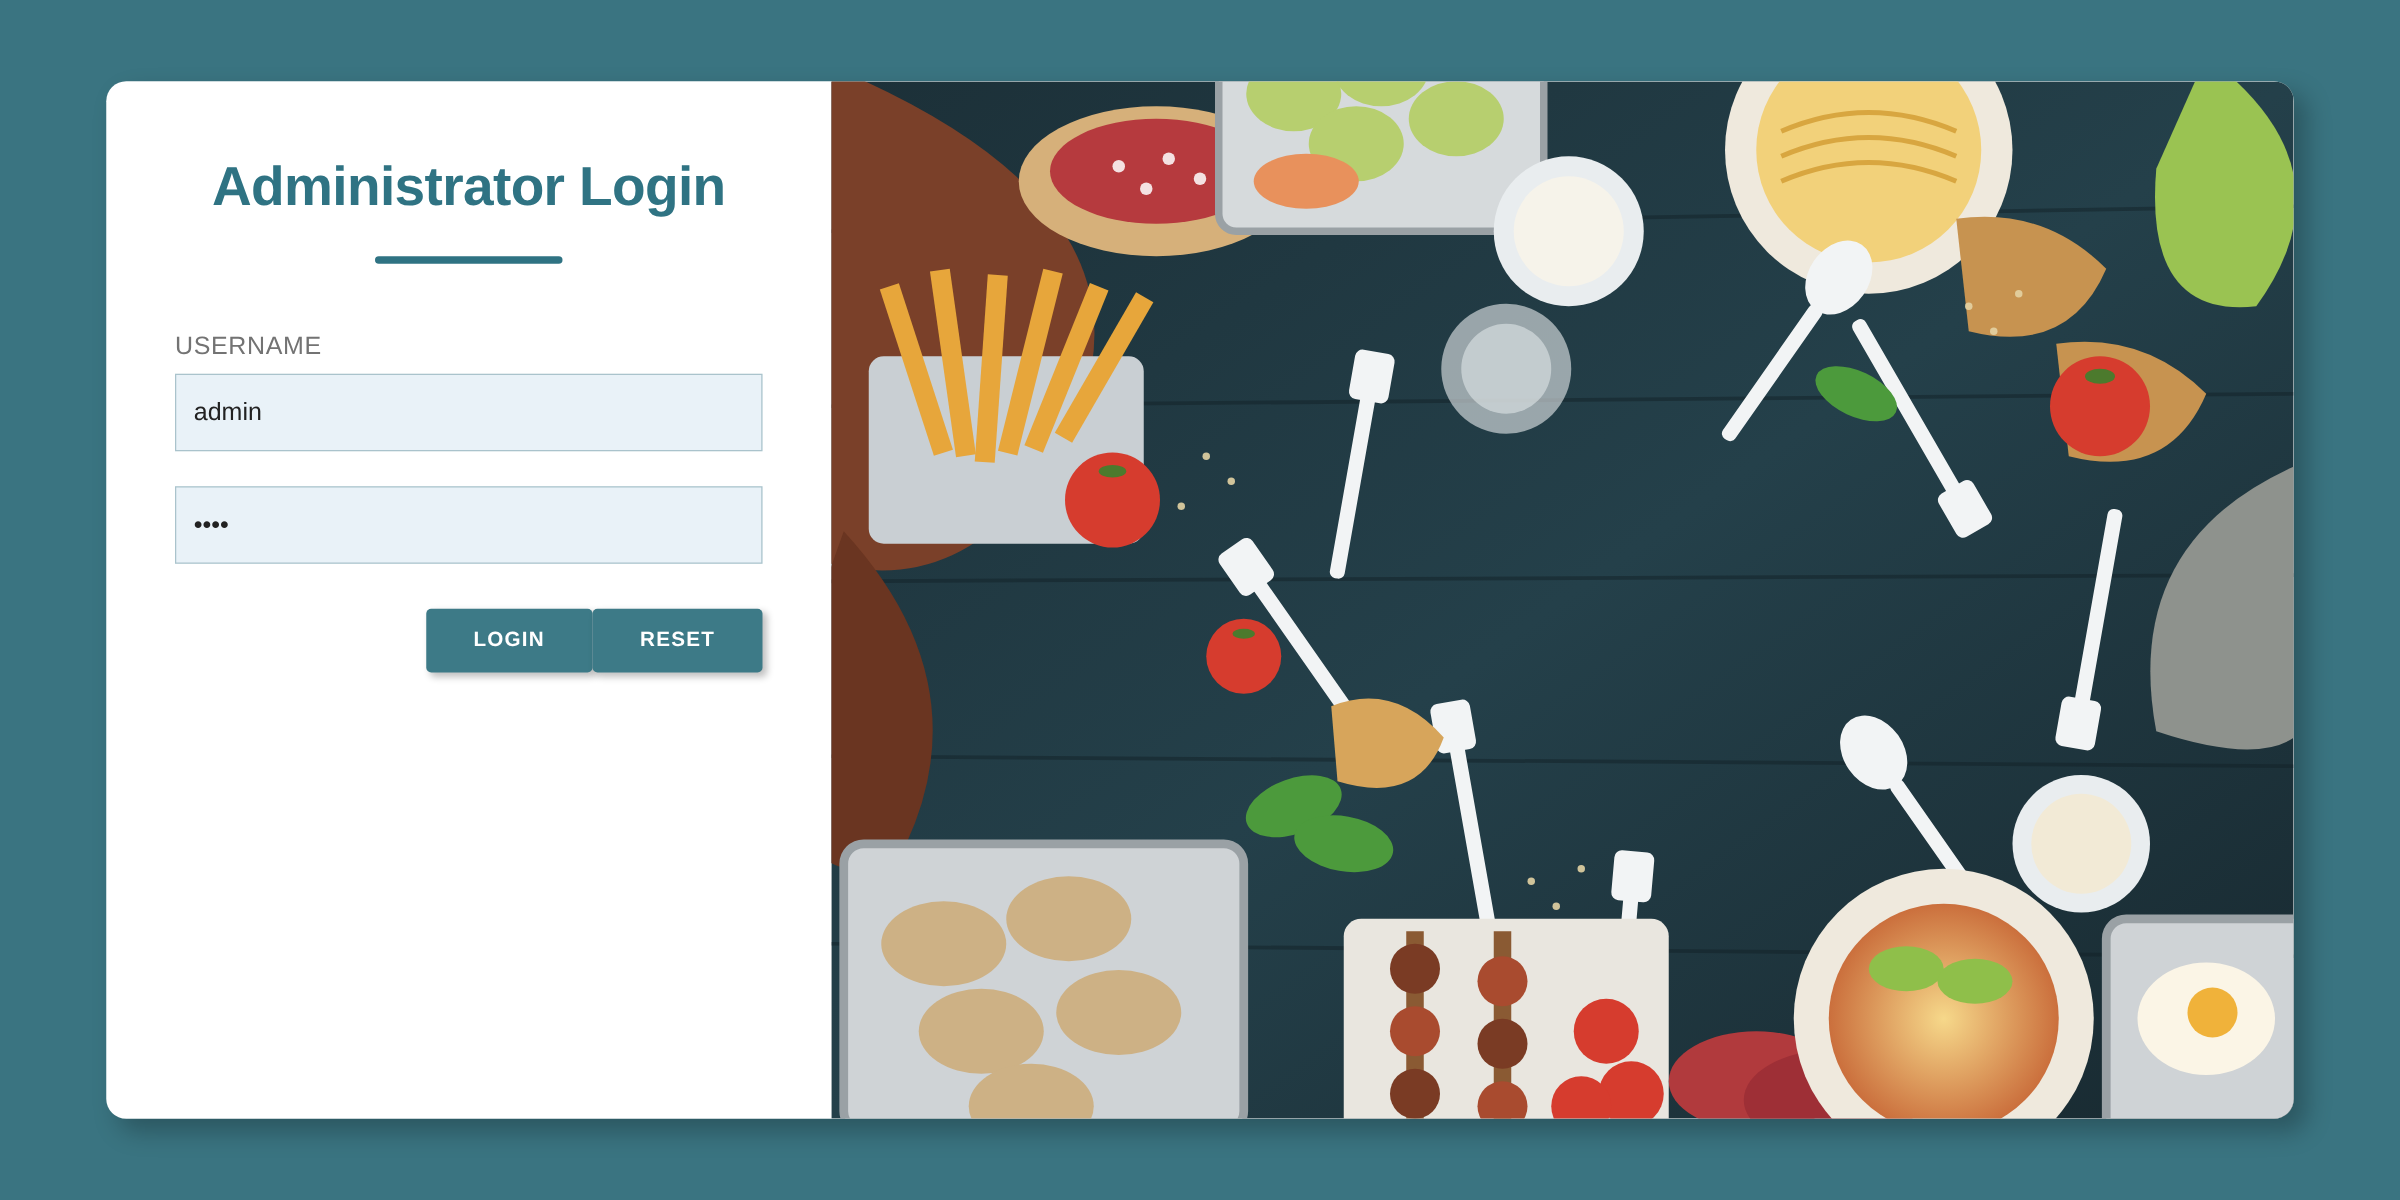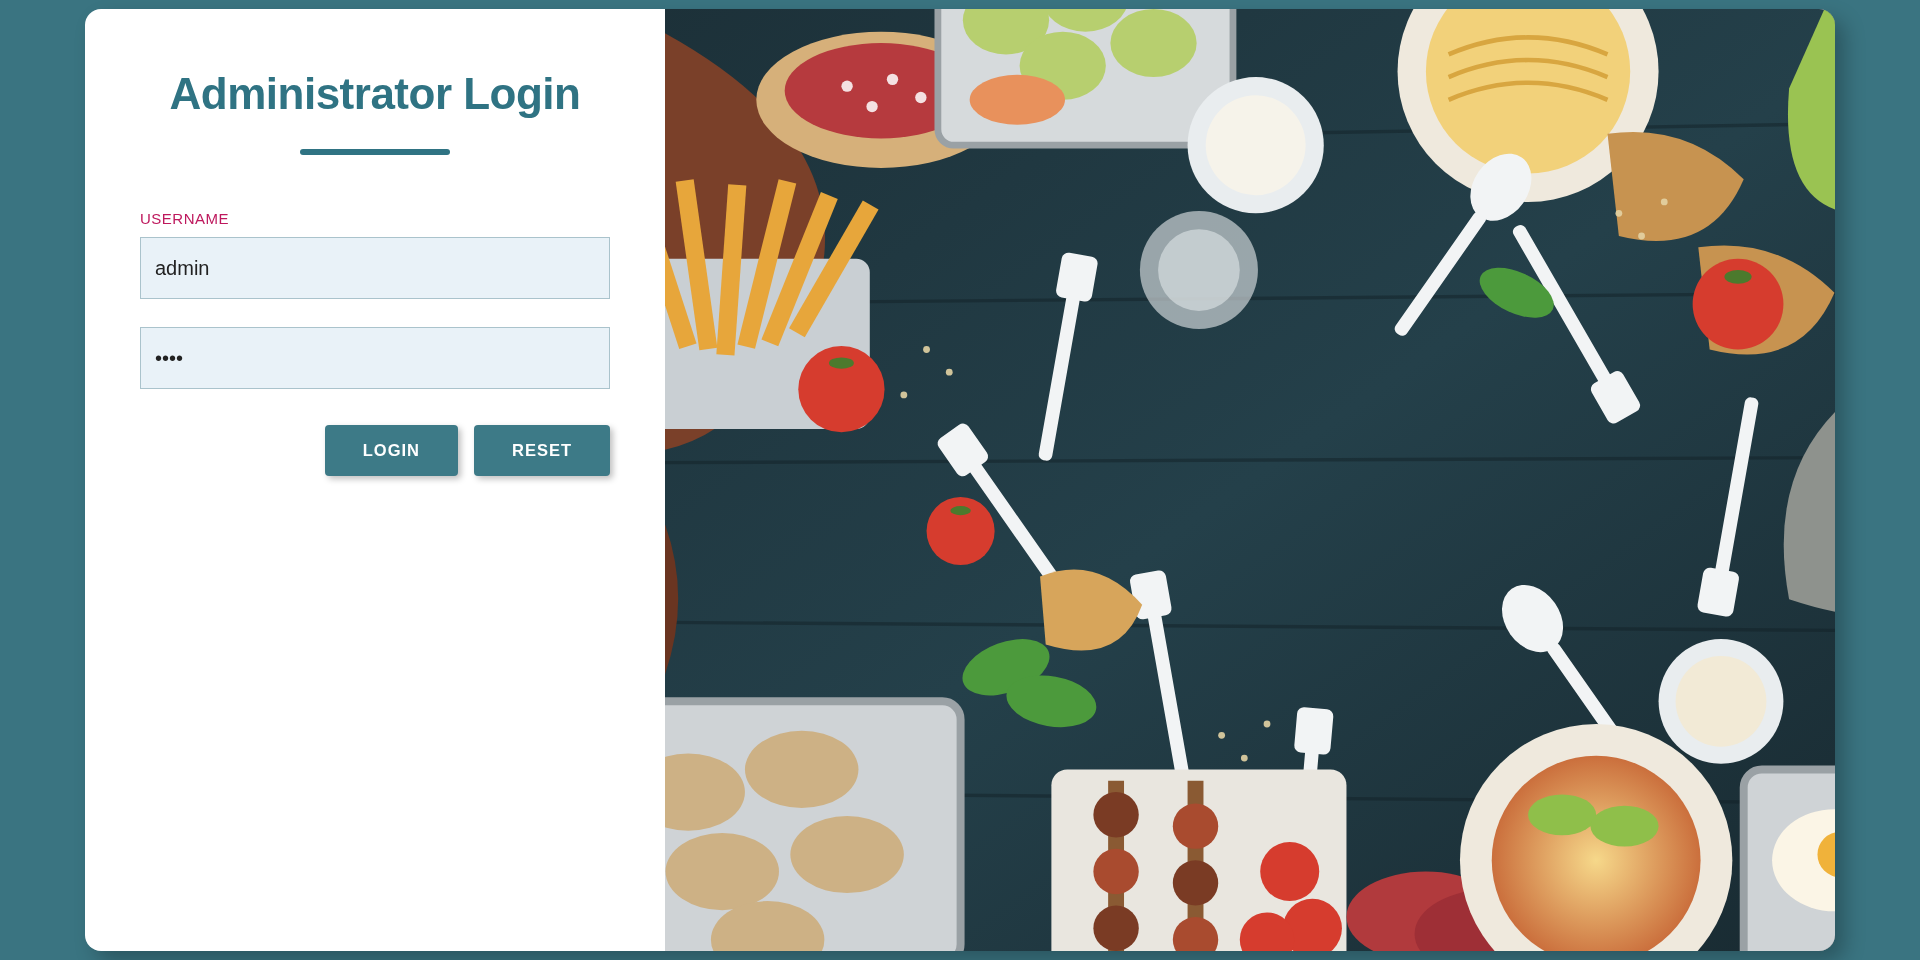--- a/index.html
+++ b/index.html
@@ -8,21 +8,21 @@
     font-family: "Segoe UI", Arial, sans-serif;
     width: 1920px;
     height: 960px;
     display: flex;
     align-items: center;
     justify-content: center;
   }
   .card {
     background: #fff;
     width: 1750px;
-    height: 942px;
+    height: 830px;
     border-radius: 16px;
     box-shadow: 10px 10px 20px rgba(0,0,0,0.25);
     display: flex;
     overflow: hidden;
   }
   .left-panel {
     width: 580px;
     padding: 60px 55px 0 55px;
     display: flex;
     flex-direction: column;
@@ -40,41 +40,40 @@
     height: 6px;
     background: #2f7383;
     border-radius: 3px;
     margin-top: 30px;
     margin-bottom: 55px;
   }
   .form {
     width: 100%;
   }
   .field-label {
-    font-size: 15px;
-    color: #be185d;
+    font-size: 20px;
+    color: #737373;
     letter-spacing: 0.5px;
     margin-bottom: 10px;
     display: block;
   }
   .input {
     width: 100%;
     height: 62px;
     border: 1px solid #aac3cc;
     background: #e9f2f8;
     font-size: 20px;
     color: #222;
     padding: 0 14px;
     margin-bottom: 28px;
     outline: none;
   }
   .button-row {
     display: flex;
     justify-content: flex-end;
-    gap: 16px;
     margin-top: 8px;
   }
   .btn {
     background: #3d7a87;
     color: #fff;
     border: none;
     border-radius: 4px;
     font-size: 16.5px;
     font-weight: 700;
     letter-spacing: 1px;

